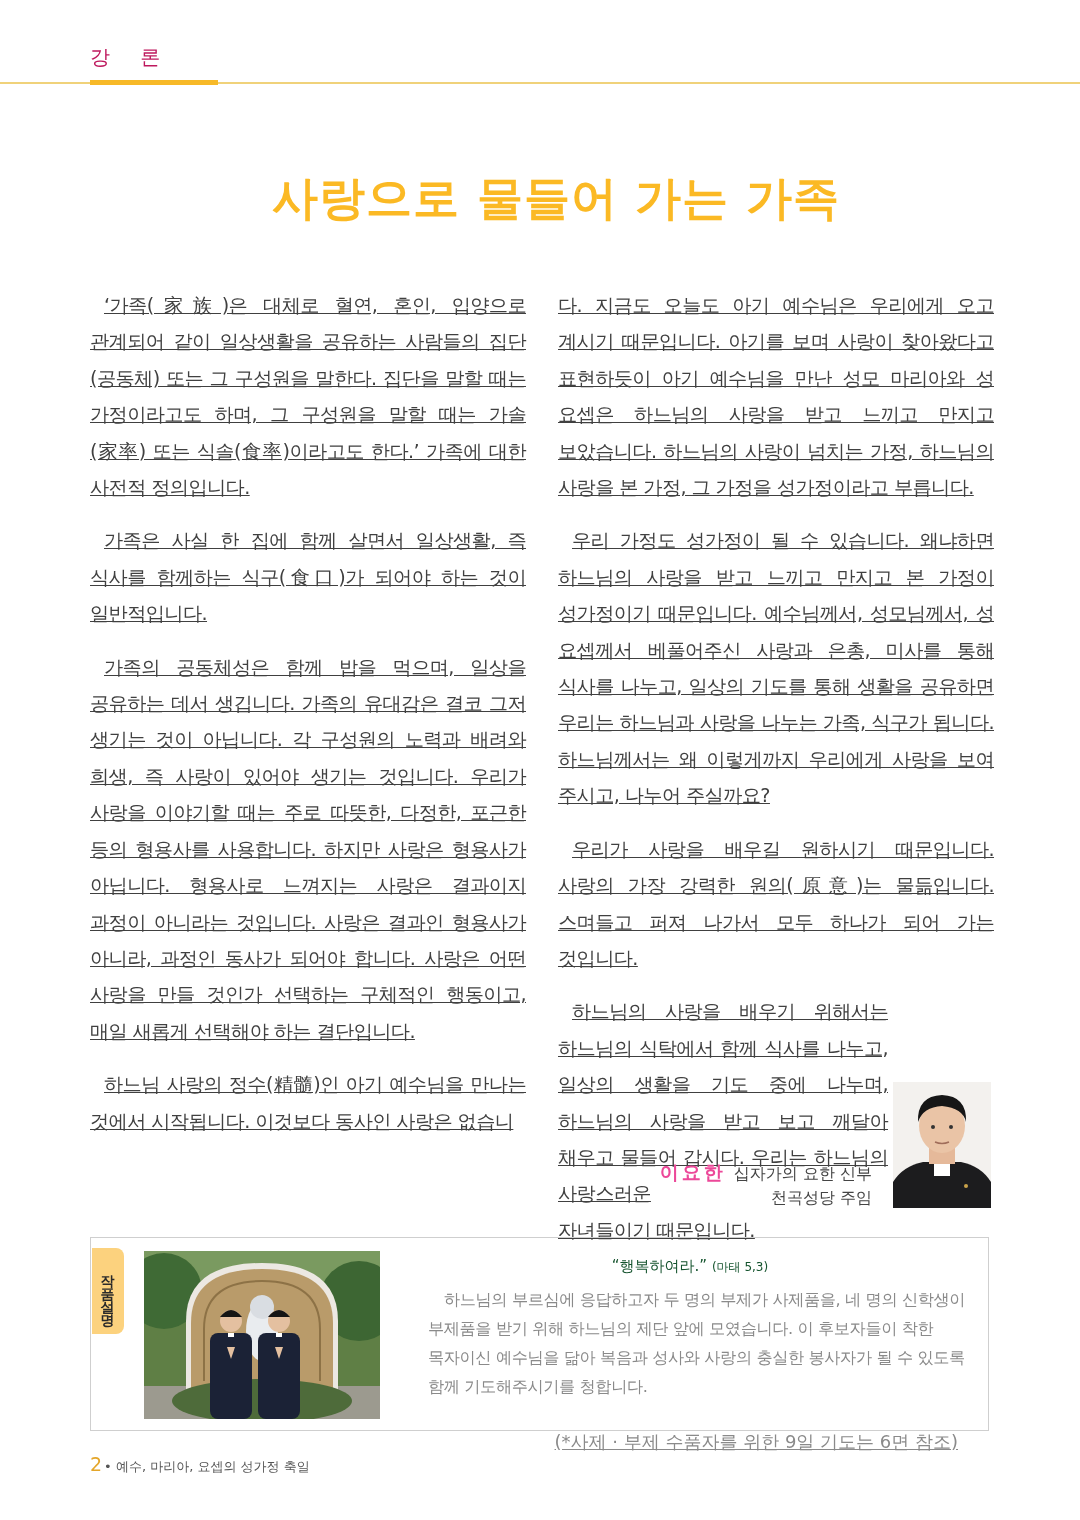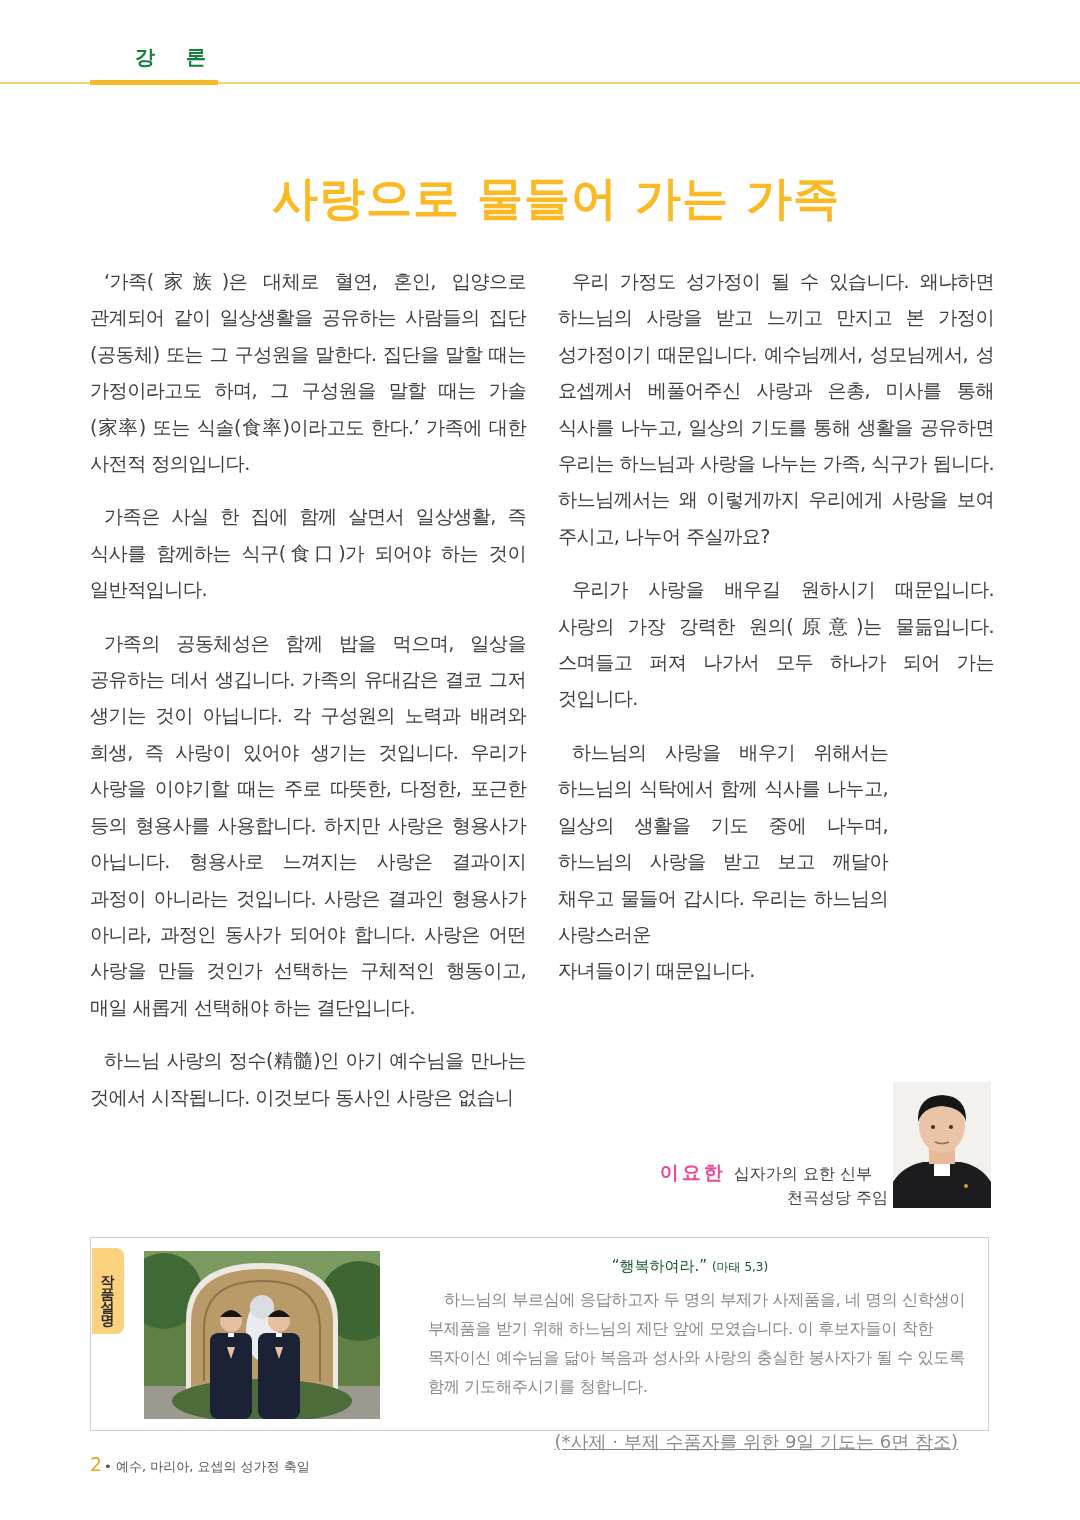--- a/index.html
+++ b/index.html
@@ -1,39 +1,39 @@
 <!DOCTYPE html>
 <html><head>
 <meta charset="utf-8">
 <style>
   html, body { margin:0; padding:0; background:#ffffff; }
   body { width:1080px; height:1520px; position:relative; overflow:hidden;
          font-family:"DejaVu Sans", "Liberation Sans", sans-serif; color:#3a3a3a; }
 
-  .section-label { position:absolute; left:90px; top:44px; width:128px; text-align:right;
-                   font-size:20px; font-weight:bold; color:#15803d; letter-spacing:12px; }
+  .section-label { position:absolute; left:90px; top:44px; width:128px; text-align:left;
+                   font-size:20px; font-weight:normal; color:#be185d; letter-spacing:12px; }
   .rule-thin { position:absolute; left:0; top:82px; width:1080px; height:2px; background:#f0d27a; }
   .rule-thick { position:absolute; left:90px; top:80px; width:128px; height:5px; background:#f7b928; }
 
   .title { position:absolute; left:0; top:152px; width:1080px; text-align:center;
            font-size:46px; font-weight:bold; color:#fbb924; letter-spacing:1px; }
 
-  .column { position:absolute; top:264px; width:436px; font-size:19.2px; line-height:36.4px;
-            color:#404040; letter-spacing:-0.6px; }
+  .column { position:absolute; top:288px; width:436px; font-size:19.2px; line-height:36.4px;
+            color:#404040; letter-spacing:-0.6px;text-decoration:underline; }
   .col-left { left:90px; }
   .col-right { left:558px; }
   .column p { margin:0 0 17px 0; text-indent:14px; word-break:keep-all; text-align:justify; }
   .column p.noindent { text-indent:0; }
   .column p.tight { margin-bottom:0; }
 
   .author-photo { position:absolute; left:893px; top:1082px; width:98px; height:126px;
                   background:#f2f0ec; overflow:hidden; }
   .author-name-line { position:absolute; right:208px; top:1160px; font-size:16px; color:#444; text-align:right; }
   .author-name { font-weight:bold; font-size:19px; color:#ec4899; letter-spacing:3px; margin-right:8px; }
-  .author-parish { position:absolute; right:192px; top:1188px; font-size:16px; color:#444; text-align:center; }
+  .author-parish { position:absolute; right:208px; top:1188px; font-size:16px; color:#444; text-align:center; }
 
   .caption-box { position:absolute; left:90px; top:1237px; width:899px; height:194px;
                  border:1.5px solid #cfcfcf; box-sizing:border-box; }
   .caption-tag { position:absolute; left:92px; top:1248px; width:32px; height:86px;
                  background:#fcd27e; border-radius:0 8px 8px 0; display:flex; align-items:center;
                  justify-content:center; }
   .caption-tag span { writing-mode:vertical-rl; text-orientation:upright; font-weight:bold;
                       font-size:14px; color:#2a2a2a; letter-spacing:-1px; }
   .caption-photo { position:absolute; left:144px; top:1251px; width:236px; height:168px; overflow:hidden;
                    background:#6d8a4f; }
@@ -57,20 +57,21 @@
 <h1 class="title" style="margin:16px;">사랑으로 물들어 가는 가족</h1>
 
 <div class="column col-left">
   <p>‘가족(家族)은 대체로 혈연, 혼인, 입양으로 관계되어 같이 일상생활을 공유하는 사람들의 집단(공동체) 또는 그 구성원을 말한다. 집단을 말할 때는 가정이라고도 하며, 그 구성원을 말할 때는 가솔(家率) 또는 식솔(食率)이라고도 한다.’ 가족에 대한 사전적 정의입니다.</p>
   <p>가족은 사실 한 집에 함께 살면서 일상생활, 즉 식사를 함께하는 식구(食口)가 되어야 하는 것이 일반적입니다.</p>
   <p>가족의 공동체성은 함께 밥을 먹으며, 일상을 공유하는 데서 생깁니다. 가족의 유대감은 결코 그저 생기는 것이 아닙니다. 각 구성원의 노력과 배려와 희생, 즉 사랑이 있어야 생기는 것입니다. 우리가 사랑을 이야기할 때는 주로 따뜻한, 다정한, 포근한 등의 형용사를 사용합니다. 하지만 사랑은 형용사가 아닙니다. 형용사로 느껴지는 사랑은 결과이지 과정이 아니라는 것입니다. 사랑은 결과인 형용사가 아니라, 과정인 동사가 되어야 합니다. 사랑은 어떤 사랑을 만들 것인가 선택하는 구체적인 행동이고, 매일 새롭게 선택해야 하는 결단입니다.</p>
   <p>하느님 사랑의 정수(精髓)인 아기 예수님을 만나는 것에서 시작됩니다. 이것보다 동사인 사랑은 없습니</p>
 </div>
 
 <div class="column col-right">
+  <p class="noindent">다. 지금도 오늘도 아기 예수님은 우리에게 오고 계시기 때문입니다. 아기를 보며 사랑이 찾아왔다고 표현하듯이 아기 예수님을 만난 성모 마리아와 성 요셉은 하느님의 사랑을 받고 느끼고 만지고 보았습니다. 하느님의 사랑이 넘치는 가정, 하느님의 사랑을 본 가정, 그 가정을 성가정이라고 부릅니다.</p>
   <p>우리 가정도 성가정이 될 수 있습니다. 왜냐하면 하느님의 사랑을 받고 느끼고 만지고 본 가정이 성가정이기 때문입니다. 예수님께서, 성모님께서, 성 요셉께서 베풀어주신 사랑과 은총, 미사를 통해 식사를 나누고, 일상의 기도를 통해 생활을 공유하면 우리는 하느님과 사랑을 나누는 가족, 식구가 됩니다. 하느님께서는 왜 이렇게까지 우리에게 사랑을 보여 주시고, 나누어 주실까요?</p>
   <p>우리가 사랑을 배우길 원하시기 때문입니다. 사랑의 가장 강력한 원의(原意)는 물듦입니다. 스며들고 퍼져 나가서 모두 하나가 되어 가는 것입니다.</p>
   <p class="tight" style="width:330px;">하느님의 사랑을 배우기 위해서는 하느님의 식탁에서 함께 식사를 나누고, 일상의 생활을 기도 중에 나누며, 하느님의 사랑을 받고 보고 깨달아 채우고 물들어 갑시다. 우리는 하느님의 사랑스러운</p>
   <p class="noindent">자녀들이기 때문입니다.</p>
 </div>
 
 <div class="author-photo">
   <svg width="98" height="126" viewBox="0 0 98 126">
     <rect width="98" height="126" fill="#f3f1ee"></rect>
     <path d="M0 126 L0 100 Q10 84 30 80 L68 80 Q88 84 98 100 L98 126 Z" fill="#1c1c1e"></path>

